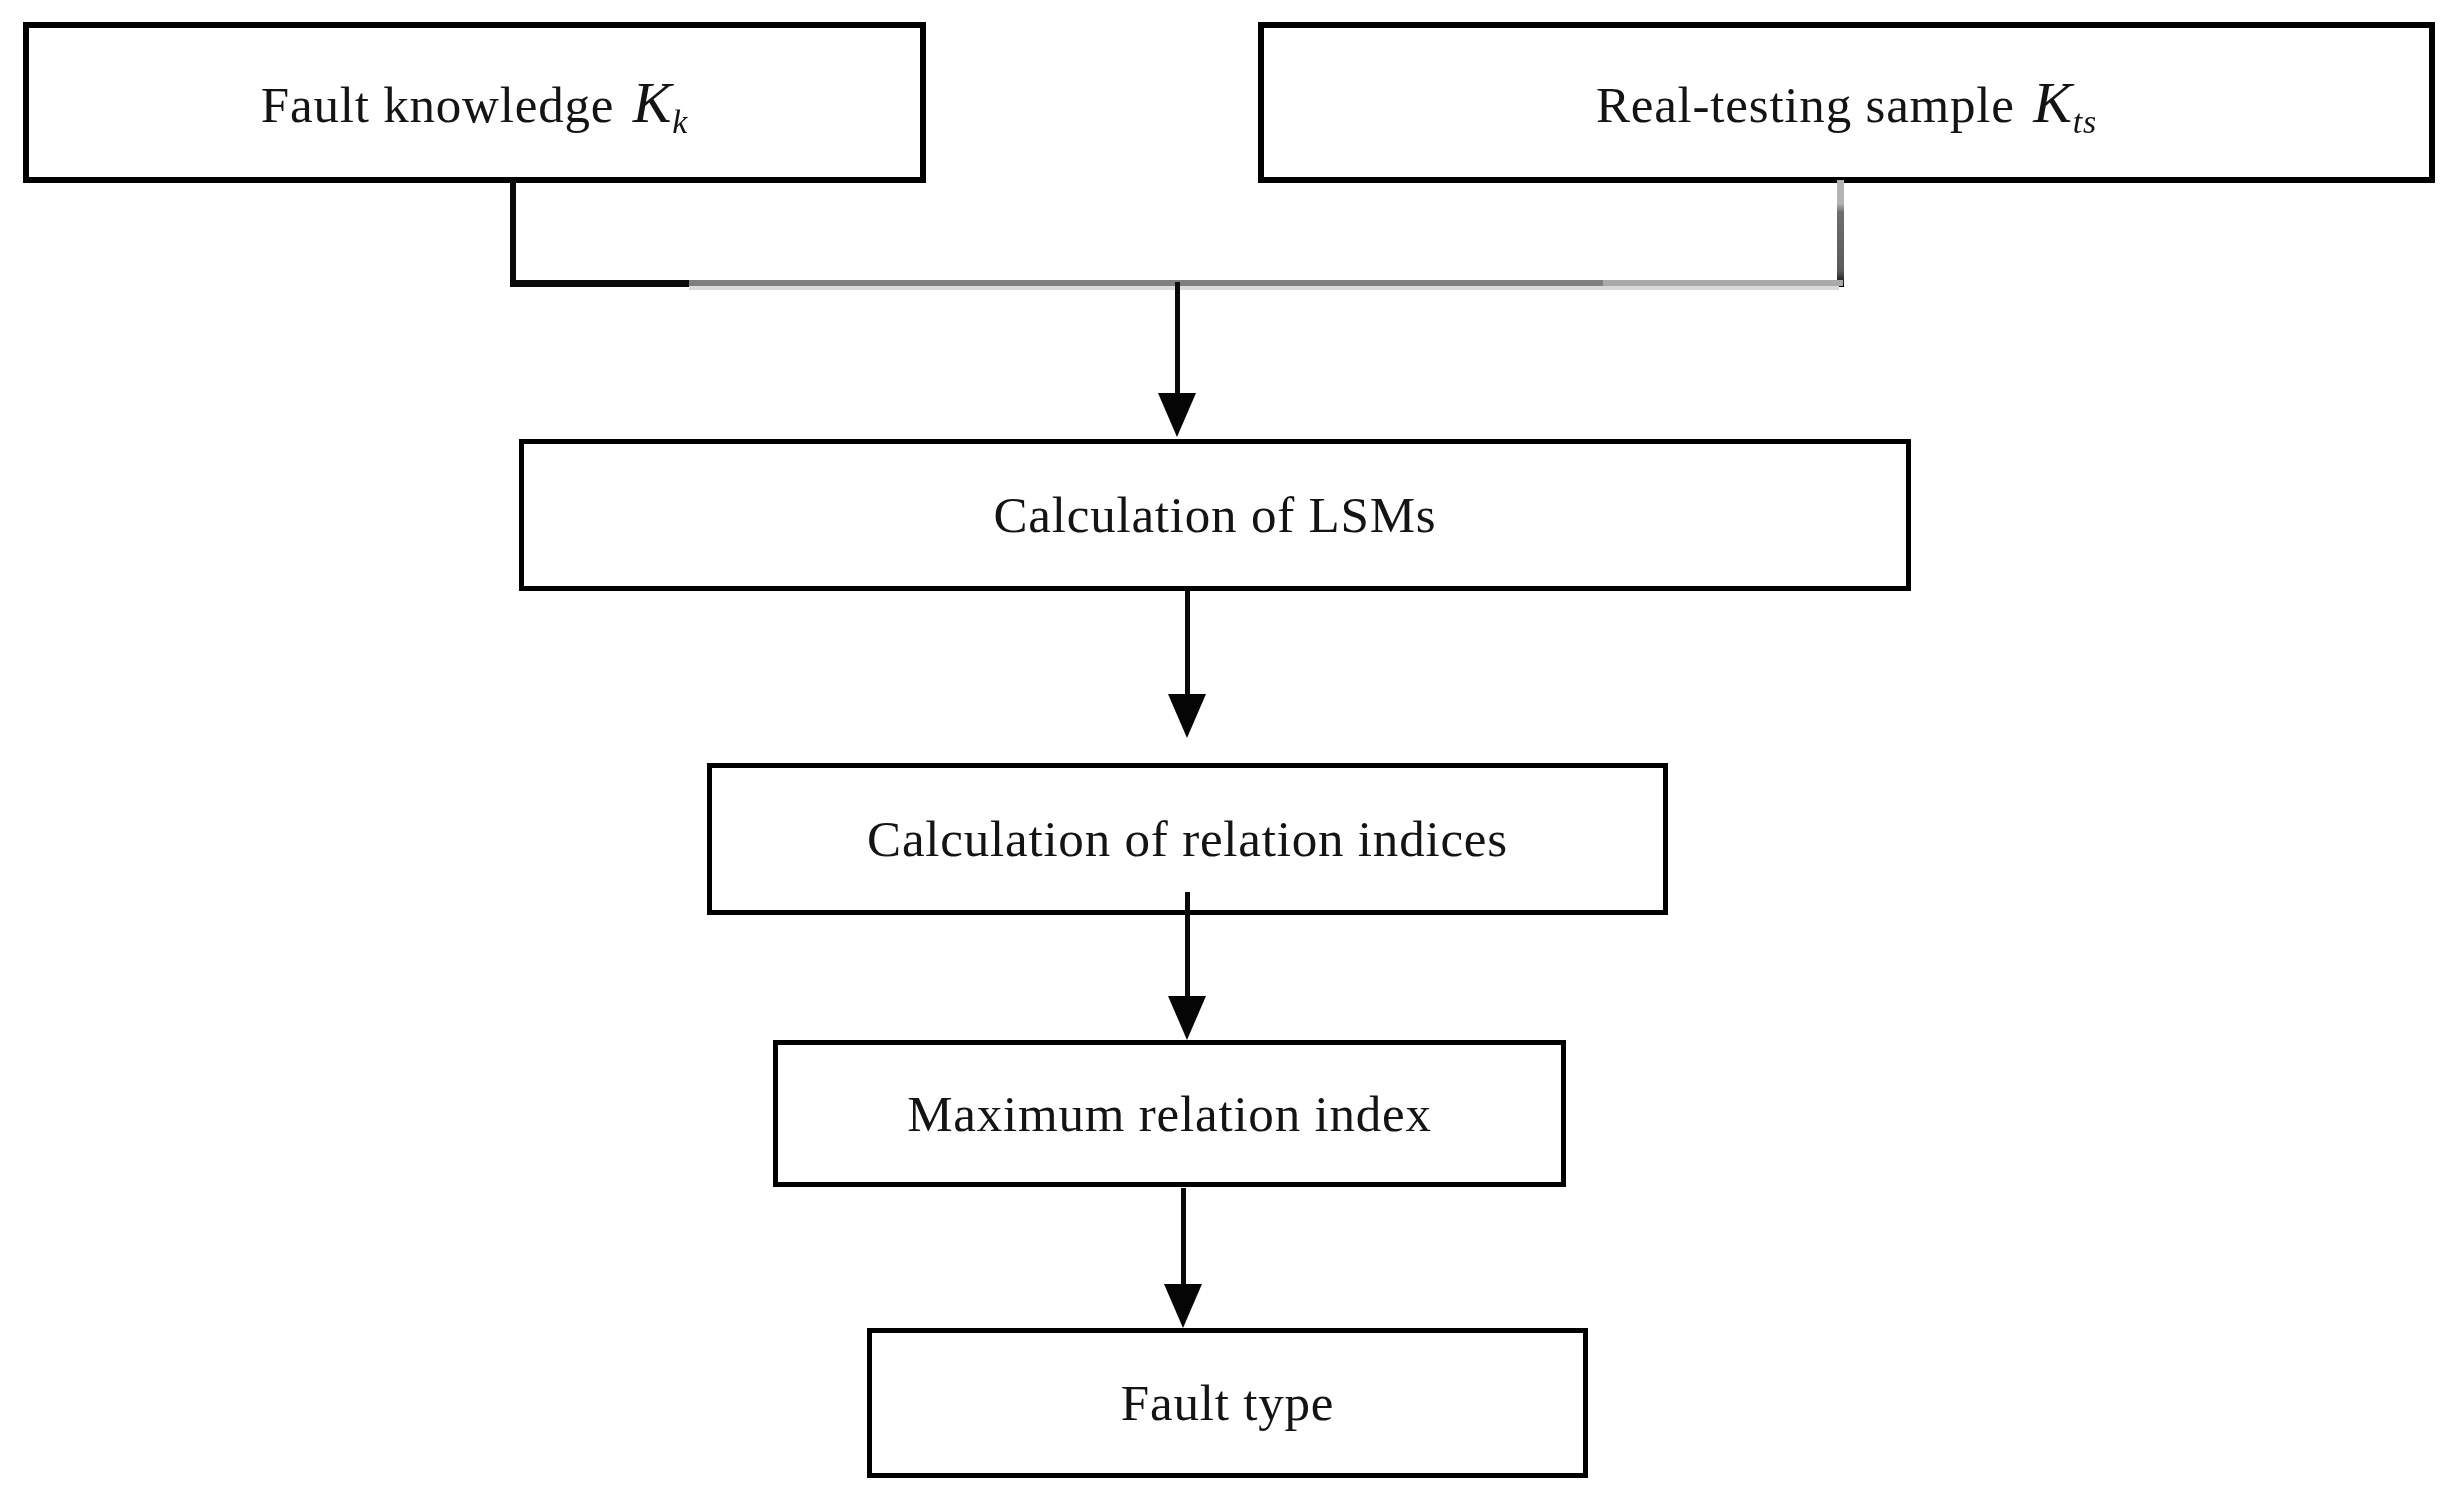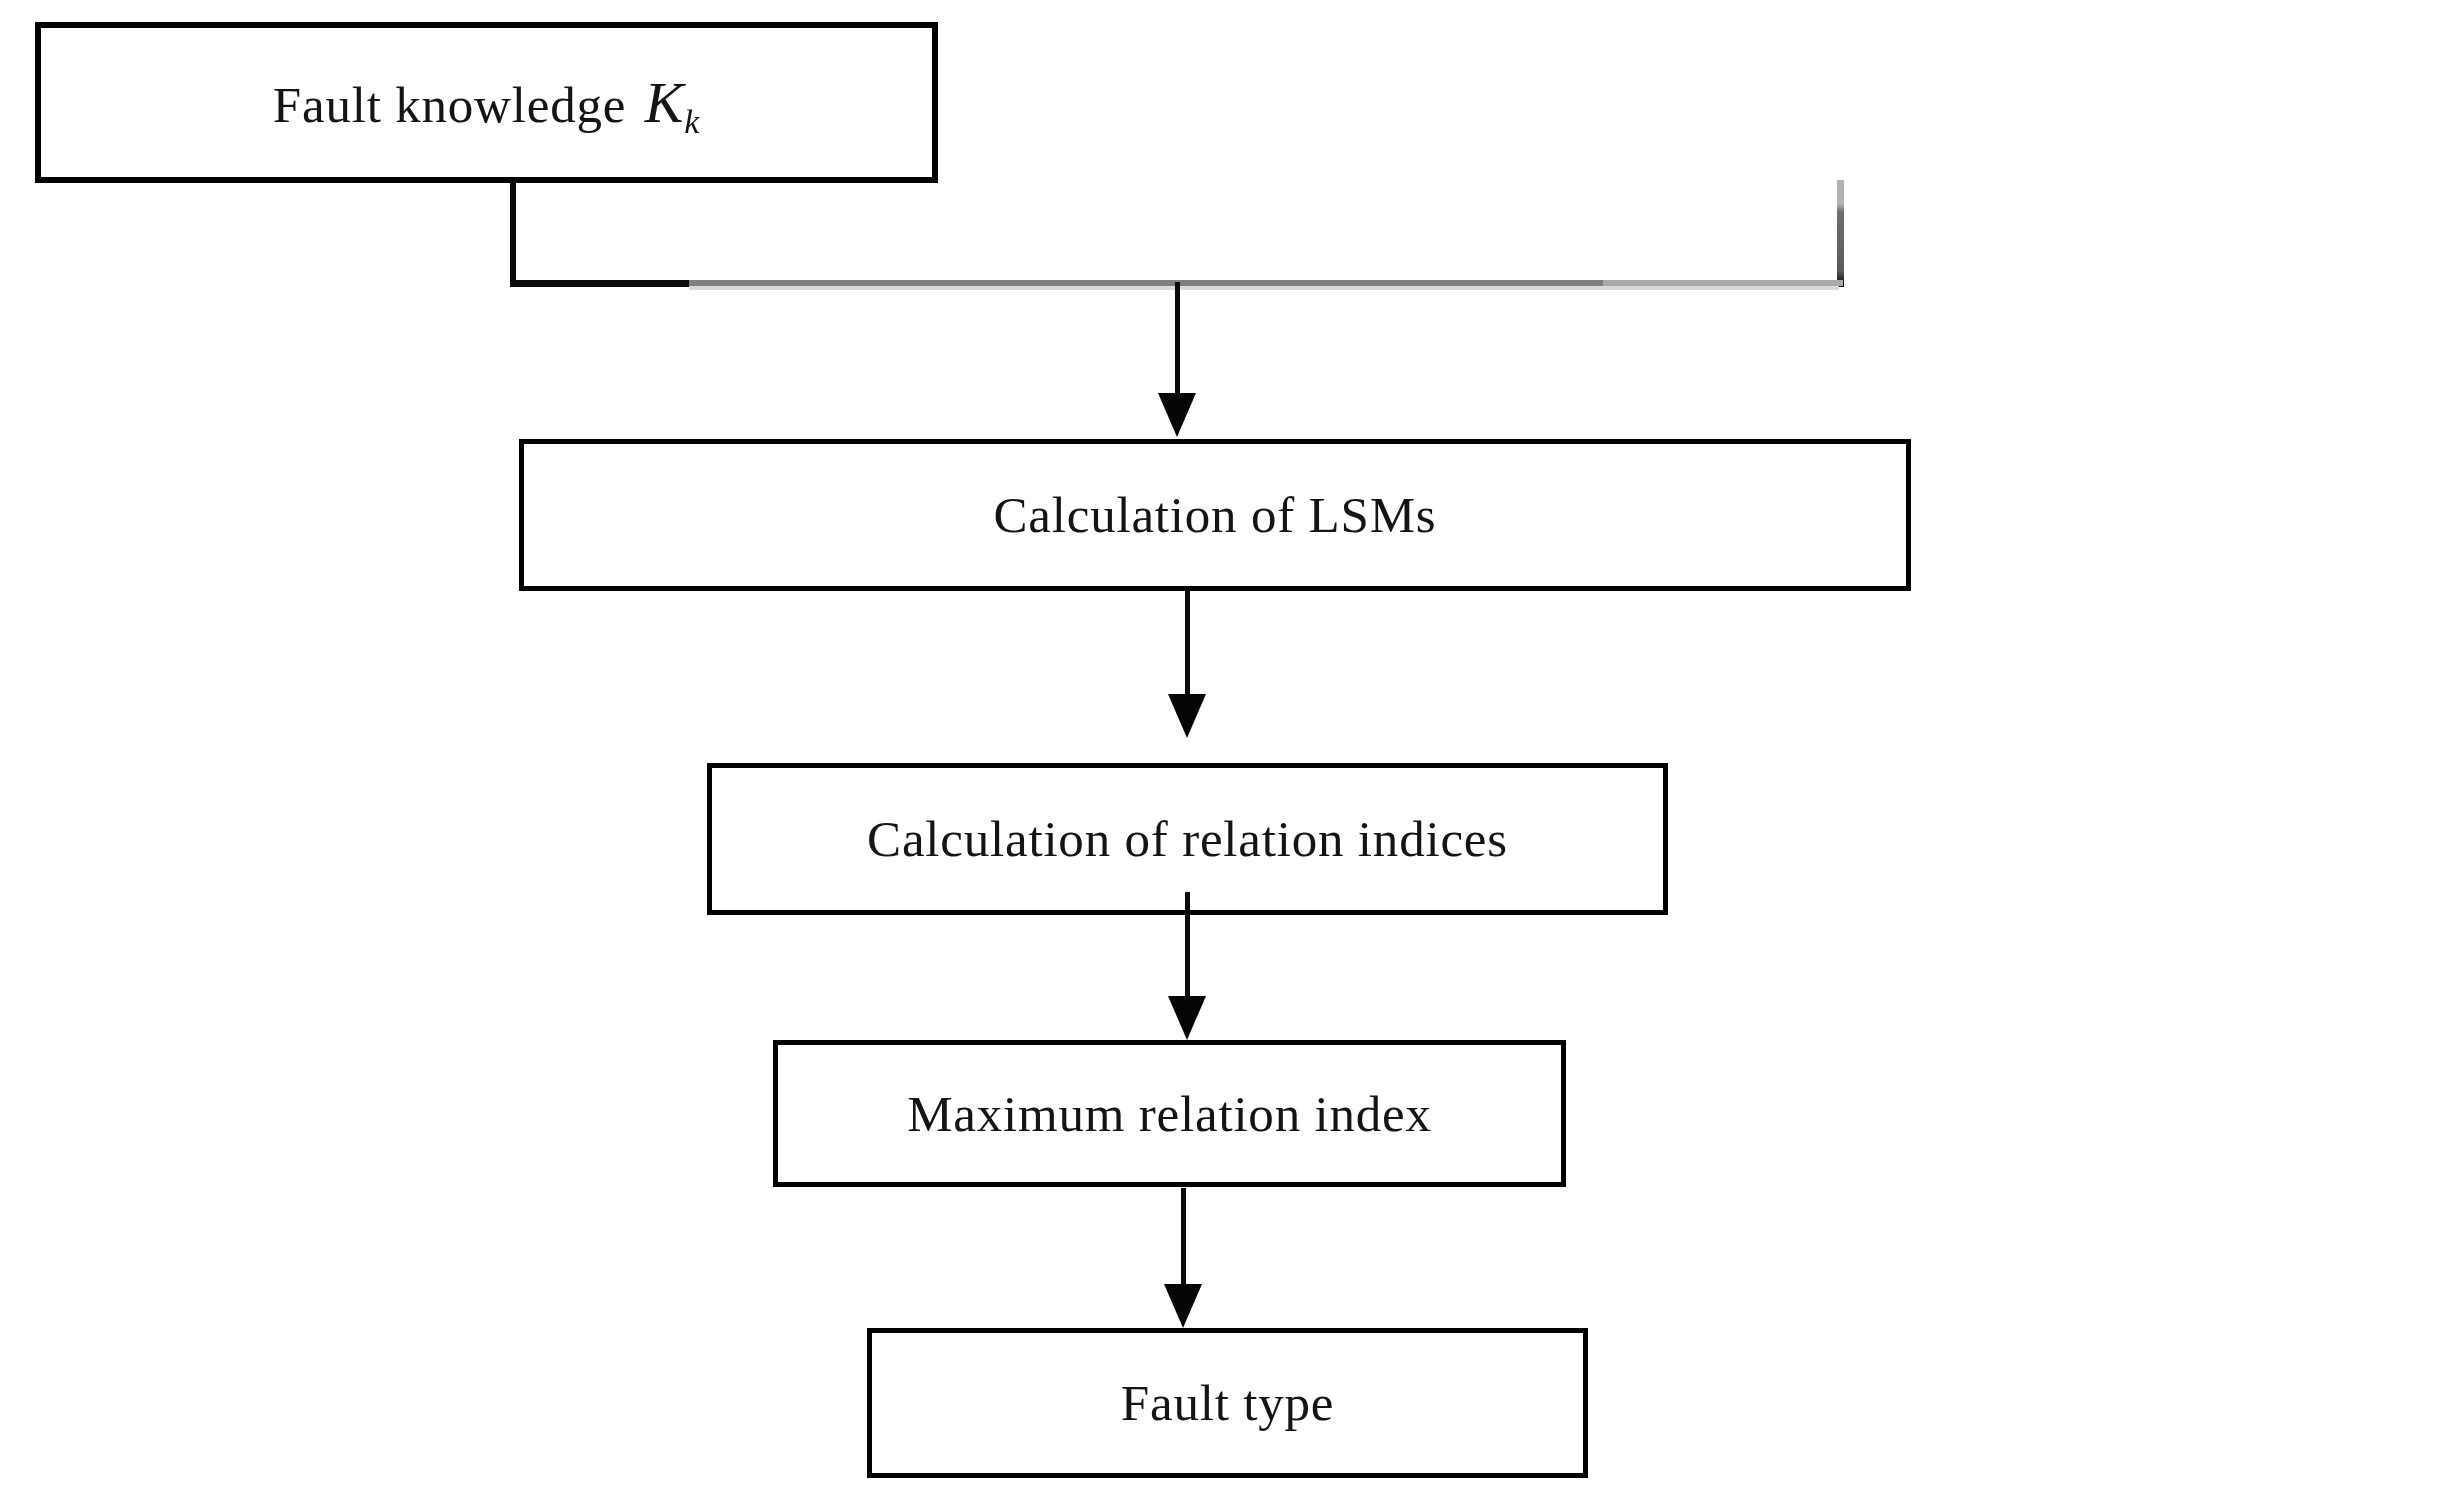--- a/index.html
+++ b/index.html
@@ -17,21 +17,21 @@
   }
   .box {
     position: absolute;
     box-sizing: border-box;
     border: 5px solid #000000;
     background: #ffffff;
     display: flex;
     align-items: center;
     justify-content: center;
   }
-  .box.thick { border-width: 6px; margin-left: 12px; }
+  .box.thick { border-width: 6px; }
   .label {
     font-size: 51px;
     color: #141414;
     white-space: nowrap;
     letter-spacing: 0.8px;
   }
   .sym {
     font-style: italic;
     font-size: 58px;
     padding-left: 5px;
@@ -65,20 +65,23 @@
 </style>
 </head>
 <body>
 
 <div id="canvas">
 
   <div class="box thick" style="left:23px; top:22px; width:903px; height:161px;">
     <span class="label"><span>Fault knowledge </span><span class="sym">K</span><sub class="subscript">k</sub></span>
   </div>
 
+  <div class="box thick" style="left:1258px; top:22px; width:1177px; height:161px;">
+    <span class="label"><span>Real-testing sample </span><span class="sym">K</span><sub class="subscript">ts</sub></span>
+  </div>
 
   <div class="vline vl-left"></div>
   <div class="vline vl-right"></div>
   <div class="hline hl-black"></div>
   <div class="hline hl-gray"></div>
   <div class="hline hl-silver"></div>
   <div class="hline hl-light"></div>
 
   <div class="stem" style="left:1175px; top:282px; height:113px;"></div>
   <div class="head" style="left:1158px; top:393px;"></div>

